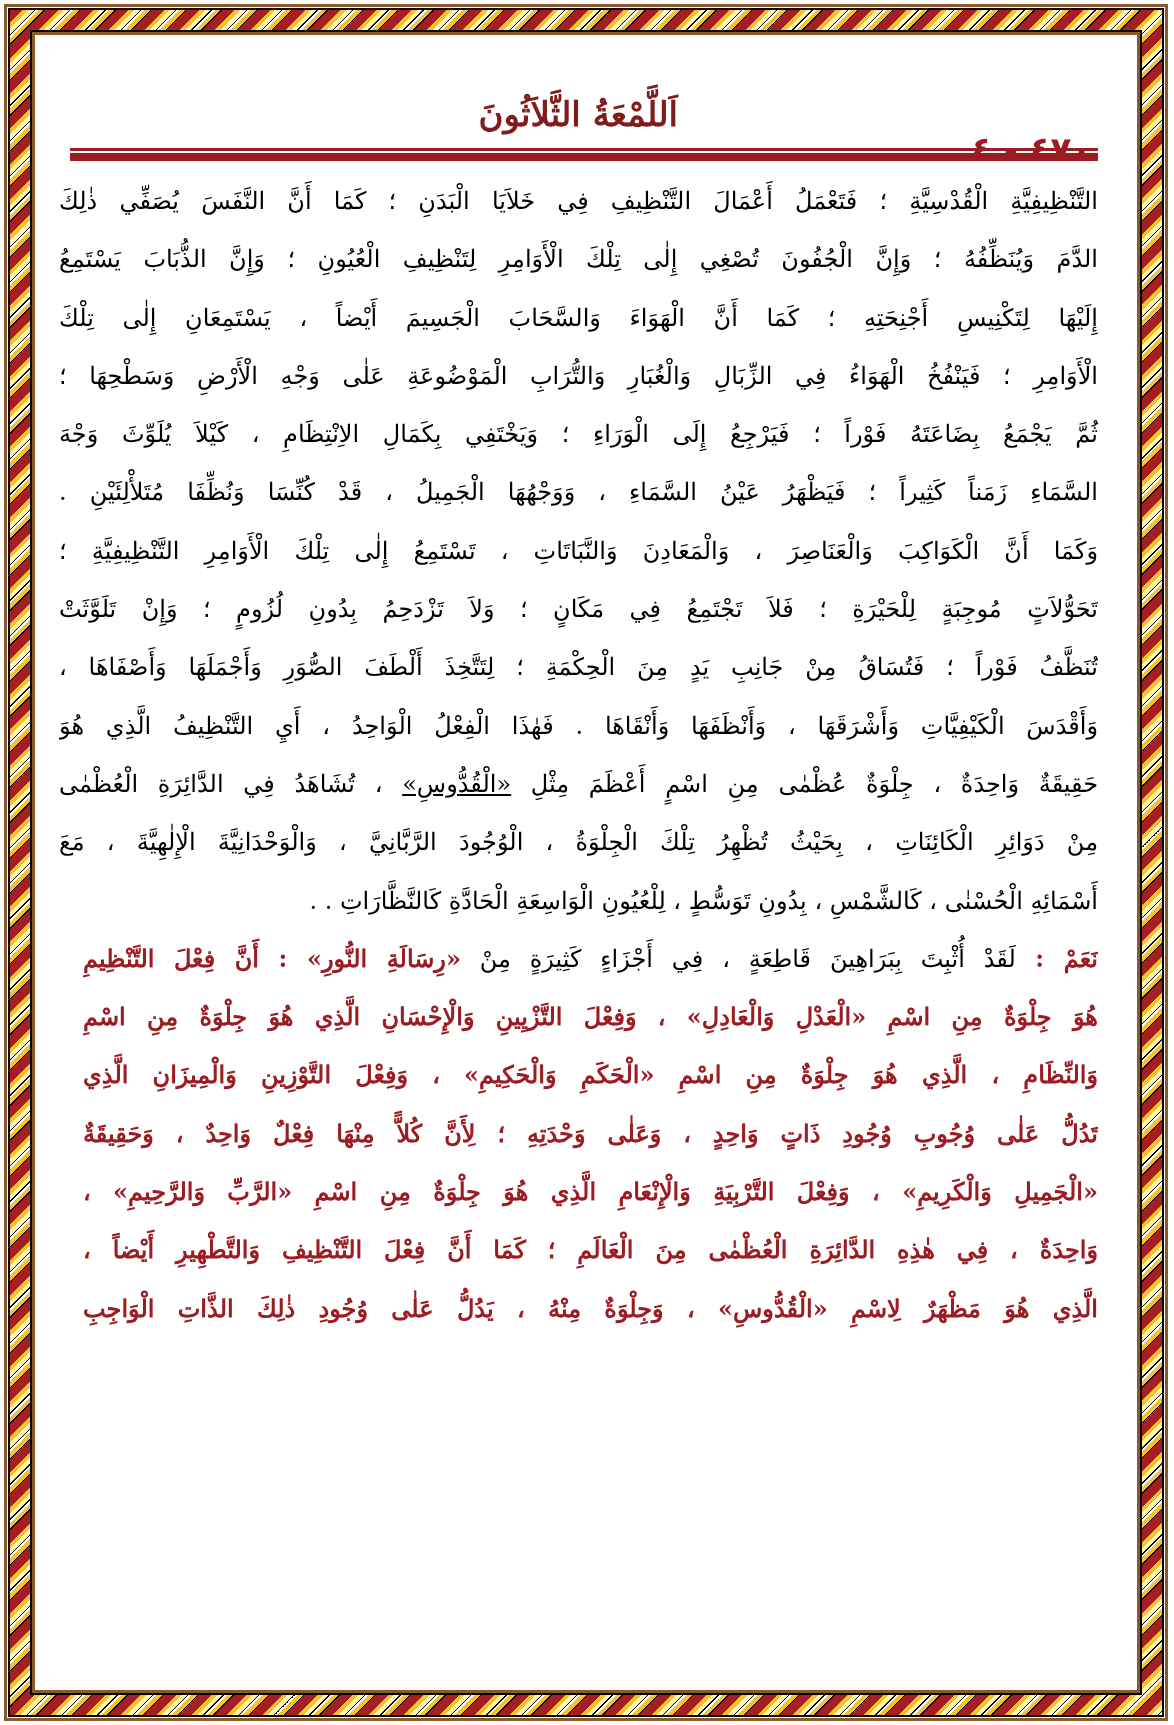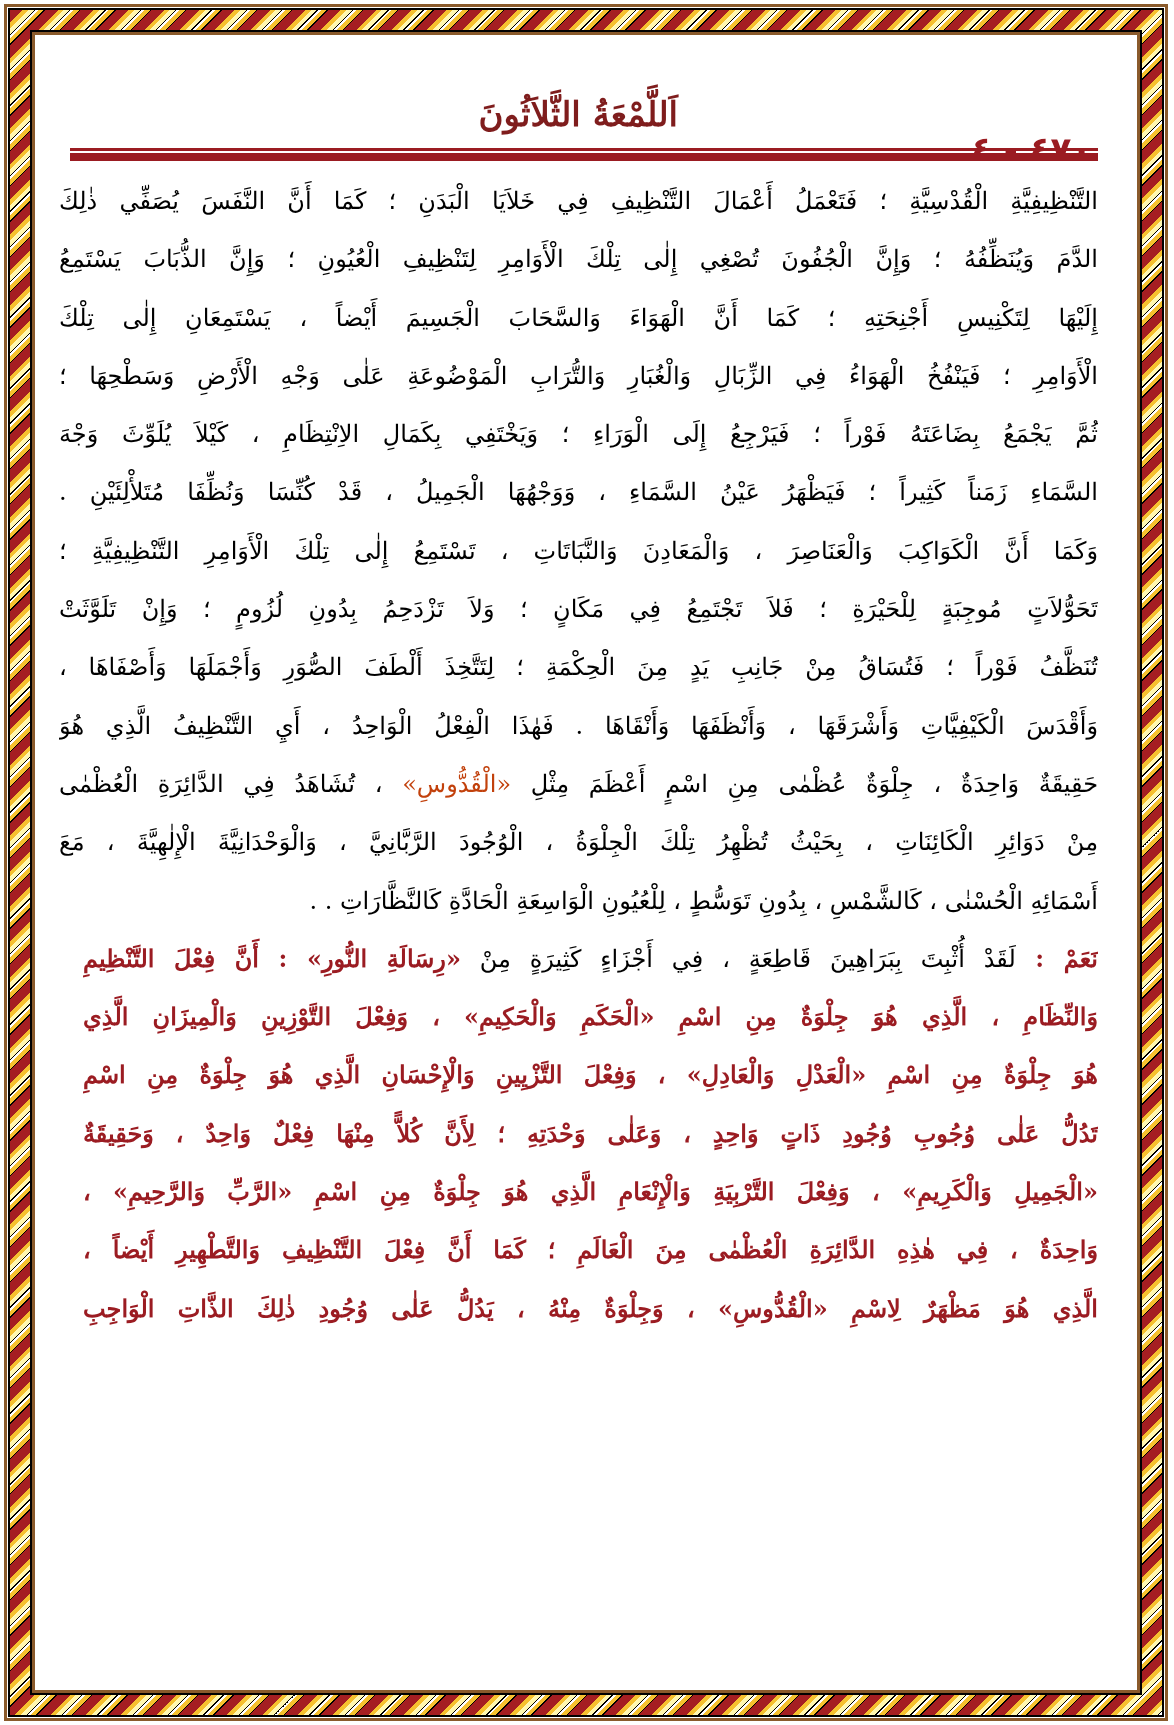--- a/index.html
+++ b/index.html
@@ -26,21 +26,21 @@
   .chapter-title { position: absolute; right: 420px; top: 14px; font-family: "DejaVu Serif", serif;
     font-size: 34px; font-weight: bold; color: #7f1d1d; }
   .rule-thin { position: absolute; left: 70px; right: 76px; top: 148px; height: 3px; background: #9b1c22; }
   .rule-thick { position: absolute; left: 70px; right: 76px; top: 153px; height: 8px; background: #9b1c22; }
 
   .body { position: absolute; left: 59px; right: 76px; top: 172px; direction: rtl;
     font-family: "DejaVu Serif", serif; font-size: 24px; color: #000; }
   .para { text-align: justify; text-align-last: justify; line-height: 58.3px; margin: 0; }
   .para .line { display: block; text-align: justify; text-align-last: justify; white-space: nowrap; height: 58.3px; overflow: hidden; }
   .para .line.last { text-align-last: right; }
-  .hl { color: #c2410c; }
+  .hl { color: #000000; text-decoration: underline; }
   .red-para { color: #9b1c22; font-weight: bold; margin-left: 24px; }
   .red-para .plain { color: #000; font-weight: normal; }
 </style>
 </head>
 <body>
 
 <div class="page">
   <div class="frame-outer"></div>
   <div class="frame-black"></div>
   <div class="frame-braid"></div>
@@ -67,21 +67,21 @@
       <span class="line">وَكَمَا أَنَّ الْكَوَاكِبَ وَالْعَنَاصِرَ ، وَالْمَعَادِنَ وَالنَّبَاتَاتِ ، تَسْتَمِعُ إِلٰى تِلْكَ الْأَوَامِرِ التَّنْظِيفِيَّةِ ؛</span>
       <span class="line">تَحَوُّلاَتٍ مُوجِبَةٍ لِلْحَيْرَةِ ؛ فَلاَ تَجْتَمِعُ فِي مَكَانٍ ؛ وَلاَ تَزْدَحِمُ بِدُونِ لُزُومٍ ؛ وَإِنْ تَلَوَّثَتْ</span>
       <span class="line">تُنَظَّفُ فَوْراً ؛ فَتُسَاقُ مِنْ جَانِبِ يَدٍ مِنَ الْحِكْمَةِ ؛ لِتَتَّخِذَ أَلْطَفَ الصُّوَرِ وَأَجْمَلَهَا وَأَصْفَاهَا ،</span>
       <span class="line">وَأَقْدَسَ الْكَيْفِيَّاتِ وَأَشْرَقَهَا ، وَأَنْظَفَهَا وَأَنْقَاهَا . فَهٰذَا الْفِعْلُ الْوَاحِدُ ، أَيِ التَّنْظِيفُ الَّذِي هُوَ</span>
       <span class="line"><span>حَقِيقَةٌ وَاحِدَةٌ ، جِلْوَةٌ عُظْمٰى مِنِ اسْمٍ أَعْظَمَ مِثْلِ </span><span class="hl">«الْقُدُّوسِ»</span><span> ، تُشَاهَدُ فِي الدَّائِرَةِ الْعُظْمٰى</span></span>
       <span class="line">مِنْ دَوَائِرِ الْكَائِنَاتِ ، بِحَيْثُ تُظْهِرُ تِلْكَ الْجِلْوَةُ ، الْوُجُودَ الرَّبَّانِيَّ ، وَالْوَحْدَانِيَّةَ الْإِلٰهِيَّةَ ، مَعَ</span>
       <span class="line last">أَسْمَائِهِ الْحُسْنٰى ، كَالشَّمْسِ ، بِدُونِ تَوَسُّطٍ ، لِلْعُيُونِ الْوَاسِعَةِ الْحَادَّةِ كَالنَّظَّارَاتِ . .</span>
     </div>
     <div class="para red-para">
       <span class="line"><span>نَعَمْ : </span><span class="plain">لَقَدْ أُثْبِتَ بِبَرَاهِينَ قَاطِعَةٍ ، فِي أَجْزَاءٍ كَثِيرَةٍ مِنْ </span><span>«رِسَالَةِ النُّورِ»</span><span> : أَنَّ فِعْلَ التَّنْظِيمِ</span></span>
+      <span class="line">هُوَ جِلْوَةٌ مِنِ اسْمِ «الْعَدْلِ وَالْعَادِلِ» ، وَفِعْلَ التَّزْيِينِ وَالْإِحْسَانِ الَّذِي هُوَ جِلْوَةٌ مِنِ اسْمِ</span>
       <span class="line">وَالنِّظَامِ ، الَّذِي هُوَ جِلْوَةٌ مِنِ اسْمِ «الْحَكَمِ وَالْحَكِيمِ» ، وَفِعْلَ التَّوْزِينِ وَالْمِيزَانِ الَّذِي</span>
-      <span class="line">هُوَ جِلْوَةٌ مِنِ اسْمِ «الْعَدْلِ وَالْعَادِلِ» ، وَفِعْلَ التَّزْيِينِ وَالْإِحْسَانِ الَّذِي هُوَ جِلْوَةٌ مِنِ اسْمِ</span>
       <span class="line">تَدُلُّ عَلٰى وُجُوبِ وُجُودِ ذَاتٍ وَاحِدٍ ، وَعَلٰى وَحْدَتِهِ ؛ لِأَنَّ كُلاًّ مِنْهَا فِعْلٌ وَاحِدٌ ، وَحَقِيقَةٌ</span>
       <span class="line">«الْجَمِيلِ وَالْكَرِيمِ» ، وَفِعْلَ التَّرْبِيَةِ وَالْإِنْعَامِ الَّذِي هُوَ جِلْوَةٌ مِنِ اسْمِ «الرَّبِّ وَالرَّحِيمِ» ،</span>
       <span class="line">وَاحِدَةٌ ، فِي هٰذِهِ الدَّائِرَةِ الْعُظْمٰى مِنَ الْعَالَمِ ؛ كَمَا أَنَّ فِعْلَ التَّنْظِيفِ وَالتَّطْهِيرِ أَيْضاً ،</span>
       <span class="line">الَّذِي هُوَ مَظْهَرٌ لِاسْمِ «الْقُدُّوسِ» ، وَجِلْوَةٌ مِنْهُ ، يَدُلُّ عَلٰى وُجُودِ ذٰلِكَ الذَّاتِ الْوَاجِبِ</span>
     </div>
   </div>
 </div>
 
 </body></html>

